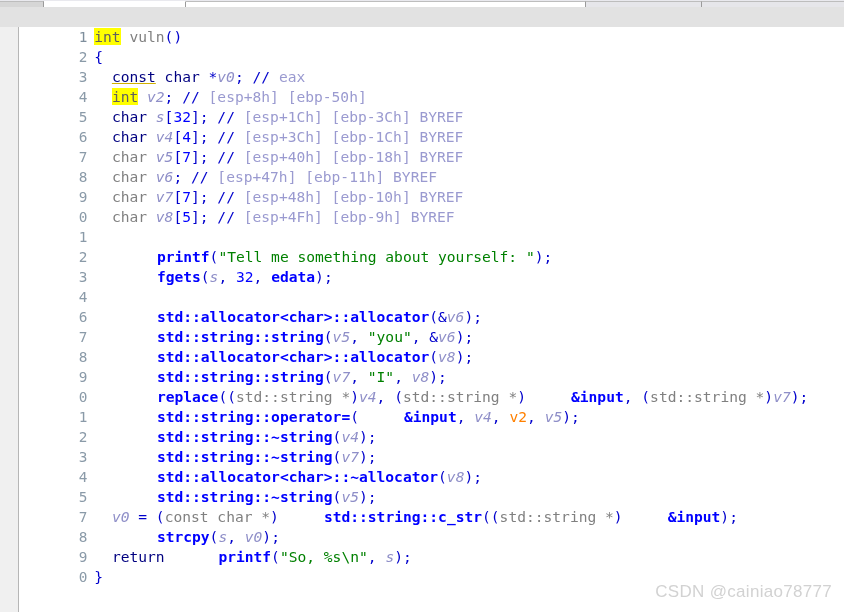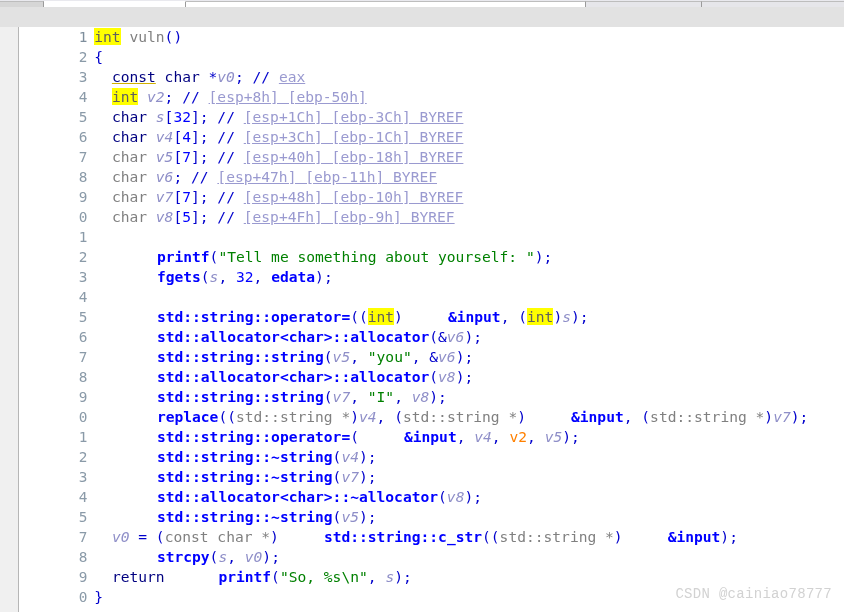--- a/index.html
+++ b/index.html
@@ -100,36 +100,36 @@
     padding-left: 5px;
     vertical-align: top;
   }
 
   
   .kw    { color: #000080; }              
   .fn    { color: #0000ff; font-weight: 600; margin-left: 45px; }  
   .punc  { color: #0000cc; }              
   .num   { color: #0000ff; }              
   .str   { color: #008000; }              
-  .cmt   { color: #9a9ad0; text-decoration: underline; }              
+  .cmt   { color: #9a9ad0; }              
   .var   { color: #8f8fc8; font-style: italic; }              
   .hotvar{ color: #ff8000; }              
   .cast  { color: #808080; }              
   .gray  { color: #808080; }
   .glob  { color: #0000ff; font-weight: 600; }
   .hi    { background: #ffff00; color: #606060; }
   .ul    { text-decoration: underline; text-decoration-color: #d0b000; }
 
   
   .watermark {
     position: absolute;
     right: 12px;
     bottom: 10px;
-    font-family: Liberation Mono, monospace;
-    font-size: 14px;
+    font-family: Liberation Sans, sans-serif;
+    font-size: 17px;
     color: #d2d2d2;
     letter-spacing: 0.3px;
     user-select: none;
   }
 </style>
 </head>
 <body>
 
 <div id="app">
 
@@ -196,23 +196,20 @@
       </div>
 
       <div class="line">
         <span class="ln">3</span><span class="src">  <span class="fn">fgets</span><span class="punc">(</span><span class="var">s</span><span class="punc">,</span> <span class="num">32</span><span class="punc">,</span> <span class="glob">edata</span><span class="punc">);</span></span>
       </div>
 
       <div class="line">
         <span class="ln">4</span><span class="src"></span>
       </div>
 
-      <div class="line">
-        <span class="ln">5</span><span class="src">  <span class="fn">std::string::operator=</span><span class="punc">((</span><span class="hi">int</span><span class="punc">)</span><span class="fn">&amp;input</span><span class="punc">,</span> <span class="punc">(</span><span class="hi">int</span><span class="punc">)</span><span class="var">s</span><span class="punc">);</span></span>
-      </div>
 
       <div class="line">
         <span class="ln">6</span><span class="src">  <span class="fn">std::allocator&lt;char&gt;::allocator</span><span class="punc">(&amp;</span><span class="var">v6</span><span class="punc">);</span></span>
       </div>
 
       <div class="line">
         <span class="ln">7</span><span class="src">  <span class="fn">std::string::string</span><span class="punc">(</span><span class="var">v5</span><span class="punc">,</span> <span class="str">"you"</span><span class="punc">, &amp;</span><span class="var">v6</span><span class="punc">);</span></span>
       </div>
 
       <div class="line">

